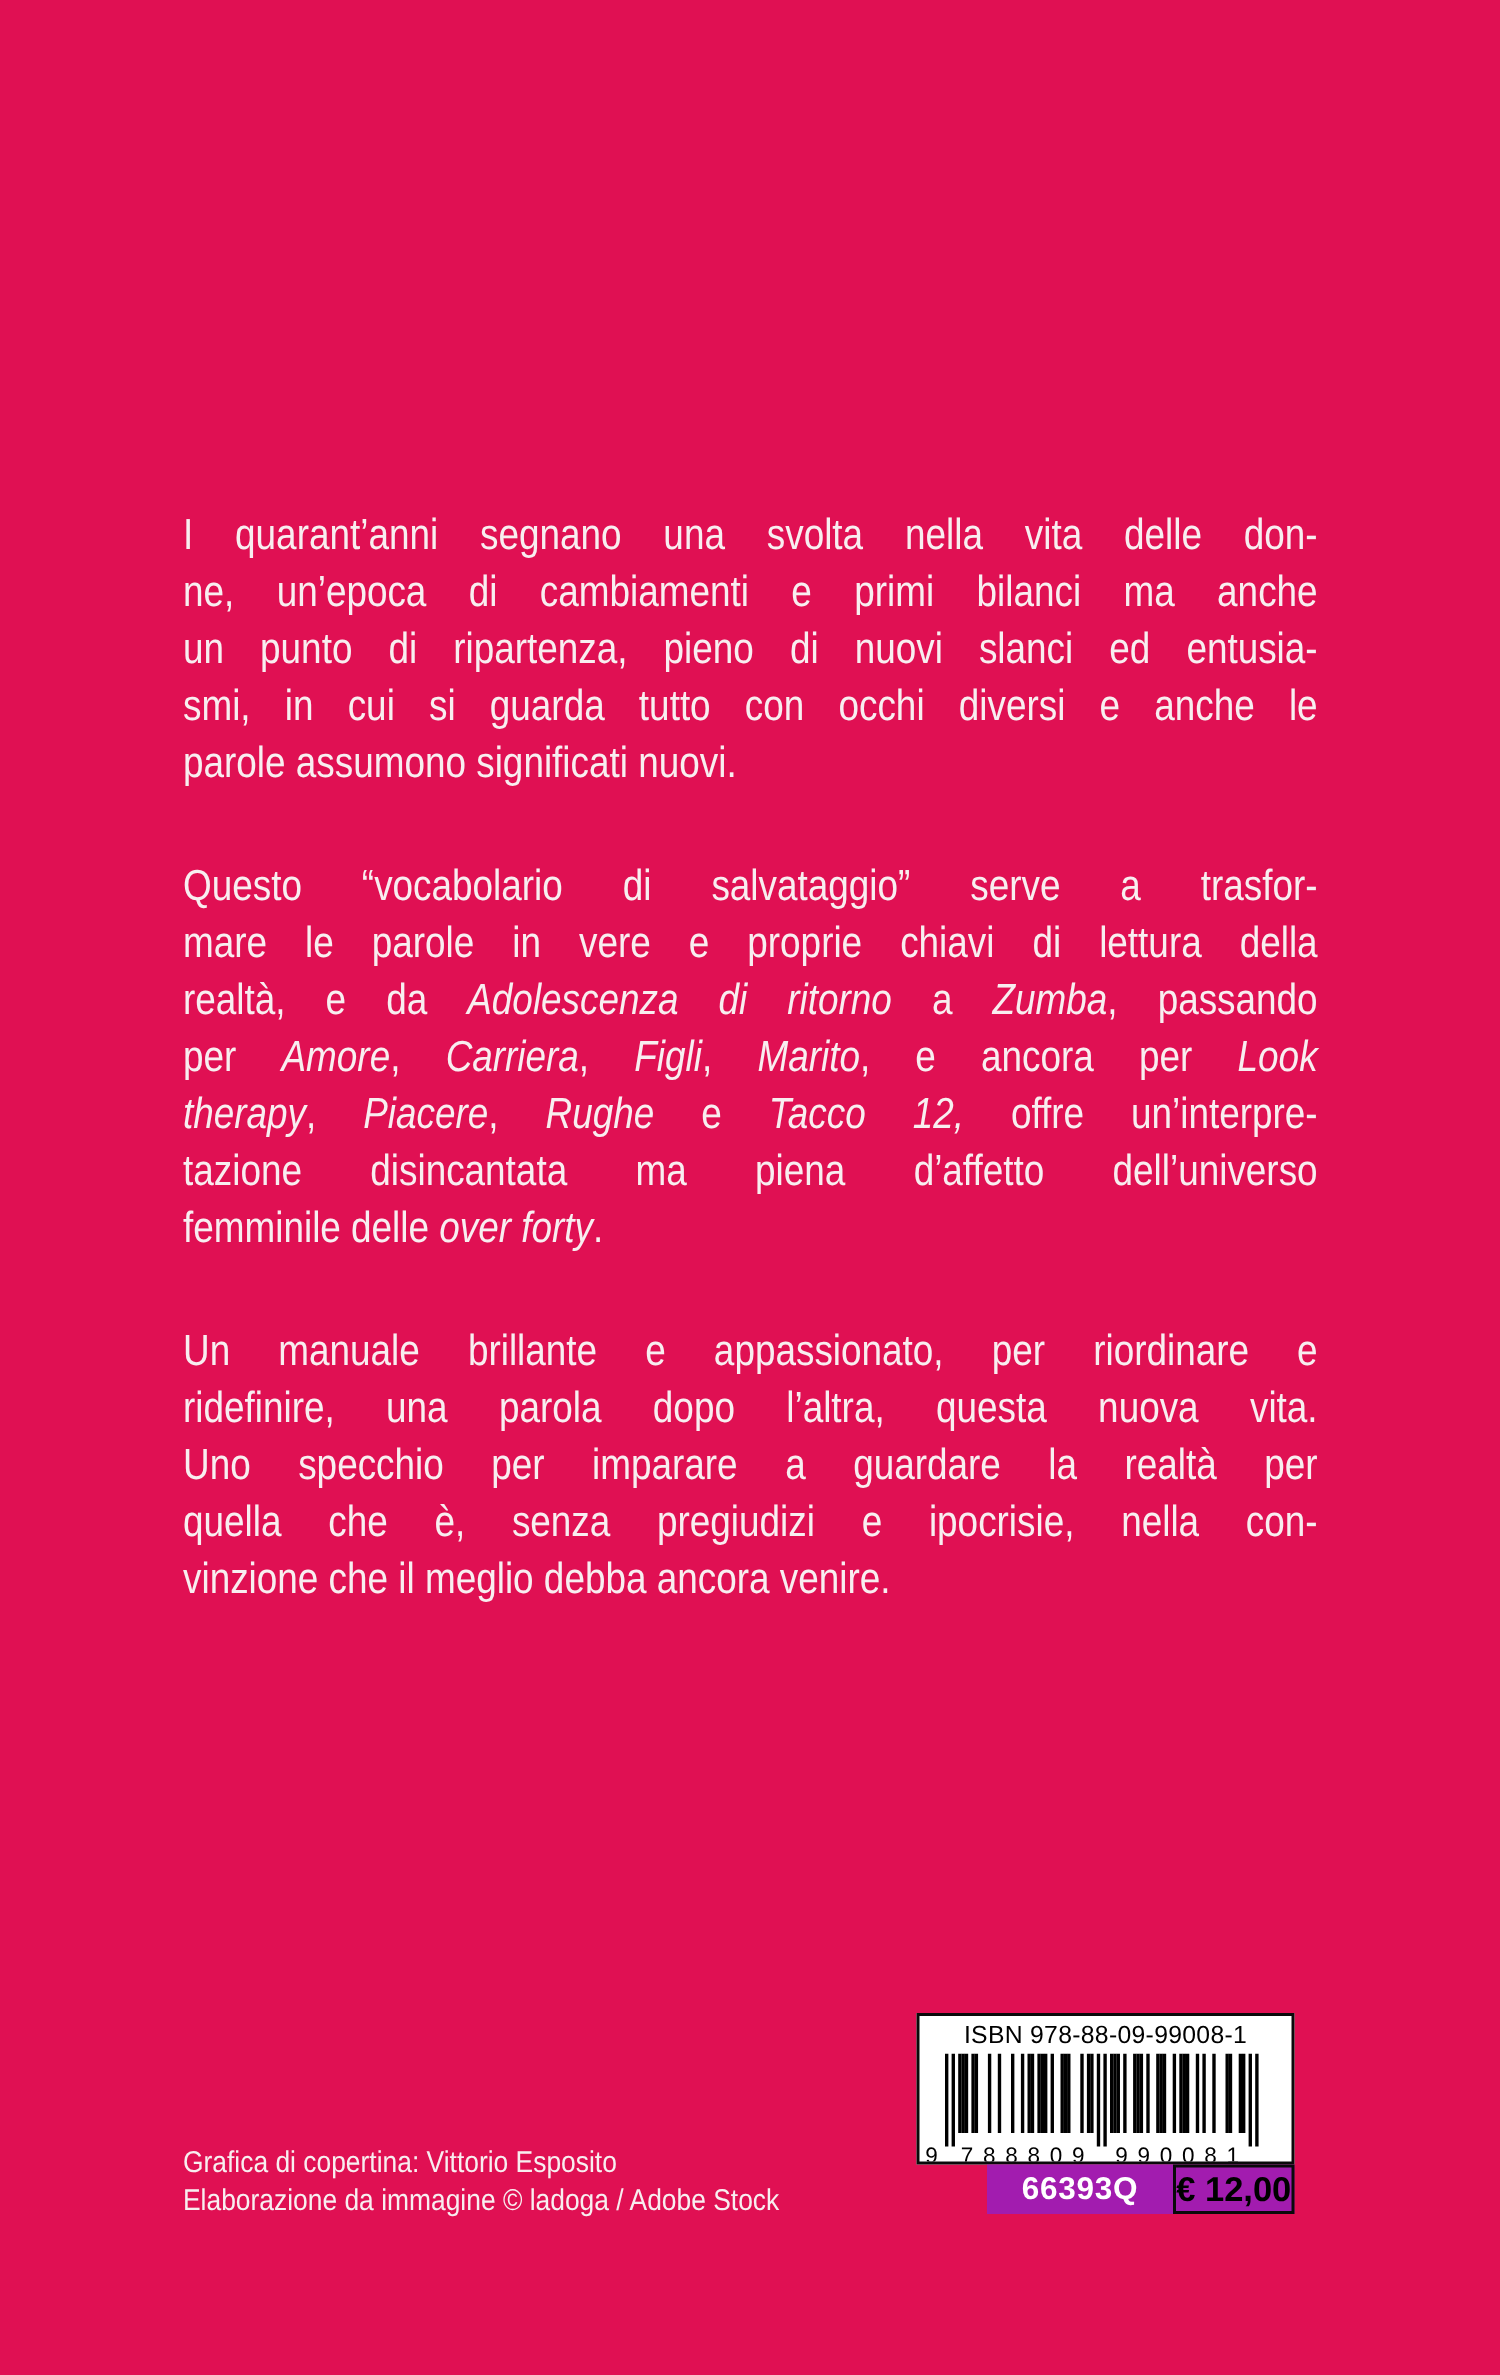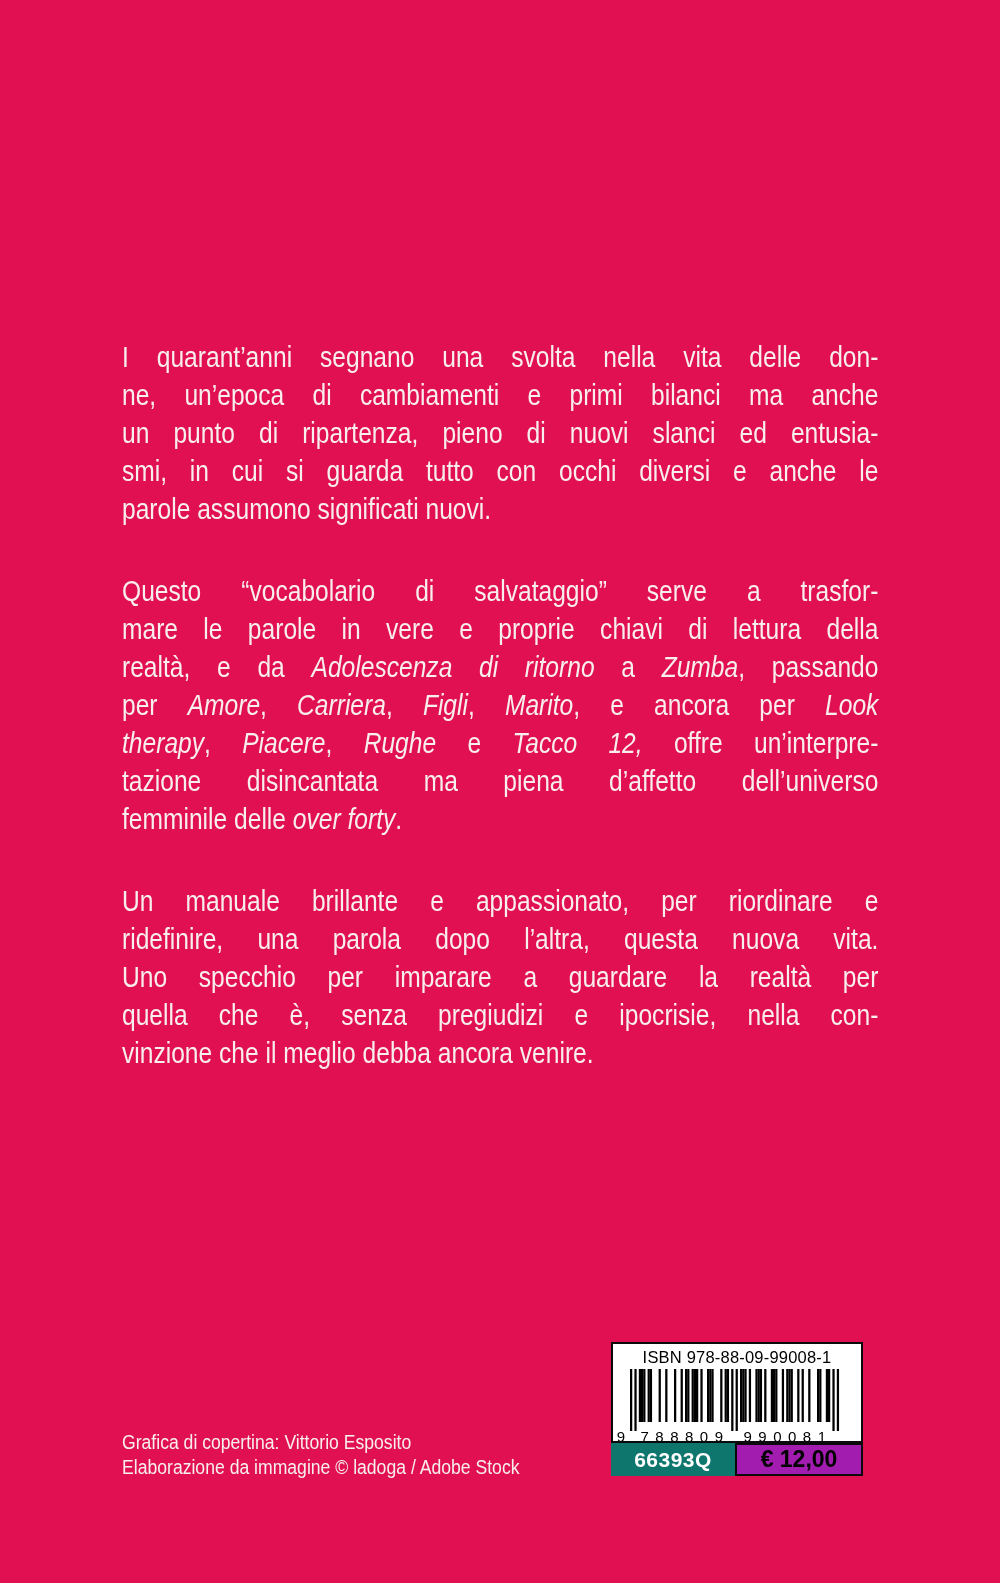--- a/index.html
+++ b/index.html
@@ -32,23 +32,23 @@
     height:101px;text-align:center;overflow:hidden;
   }
   .isbn{
     color:#000;font-size:16.5px;margin-top:4px;white-space:nowrap;
     letter-spacing:0.2px;
   }
   svg.bars{display:block;margin:2px auto 0;}
   .bc-digit{font-family:"Liberation Sans",sans-serif;font-size:15px;fill:#000;}
   .bottom-row{display:flex;height:33px;width:252px;}
   .code-box{
-    background:#0f766e;color:#fff;width:124px;
+    background:#a21caf;color:#fff;width:124px;
     display:flex;align-items:center;justify-content:center;
-    font-weight:bold;font-size:21px;letter-spacing:0.5px;
+    font-weight:bold;font-size:21px;letter-spacing:0.5px;margin-left:47px;
   }
   .price-box{
     background:#a21caf;color:#000;border:2px solid #0a0a0a;box-sizing:border-box;
     flex:1;display:flex;align-items:center;justify-content:center;
     font-weight:bold;font-size:23px;
   }
 </style>
 </head>
 <body>
 

